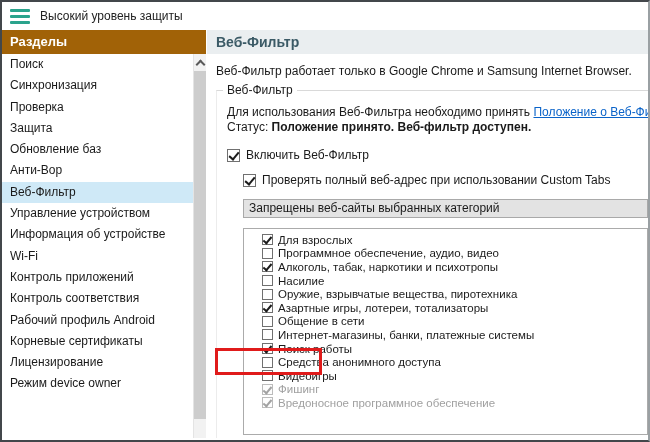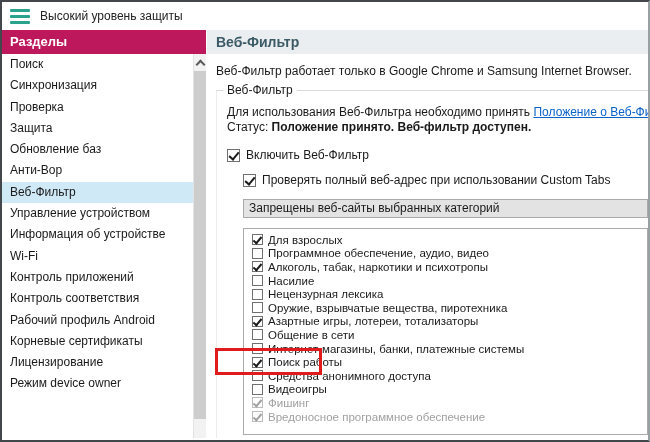--- a/index.html
+++ b/index.html
@@ -16,21 +16,21 @@
   .topbar { height: 28px; display: flex; align-items: center; padding-left: 8px; background: #fff; }
   .hamburger { width: 20px; height: 15px; display: flex; flex-direction: column; justify-content: space-between; margin-right: 10px; cursor: pointer; }
   .hamburger i { display: block; height: 3px; background: #2aa38c; border-radius: 1px; }
   .topbar-title { color: #222; }
 
   
   .body { display: flex; height: 408px; }
 
   
   .sidebar { width: 204px; display: flex; flex-direction: column; flex: none; }
-  .sidebar-header { height: 24px; background: #be185d; color: #fff; font-weight: bold; font-size: 13px; line-height: 24px; padding-left: 8px; }
+  .sidebar-header { height: 24px; background: #a16207; color: #fff; font-weight: bold; font-size: 13px; line-height: 24px; padding-left: 8px; }
   .sidebar-main { flex: 1; display: flex; min-height: 0; }
   .side-list { flex: 1; overflow: hidden; }
   .side-item { height: 21.3px; line-height: 21.3px; padding-left: 8px; white-space: nowrap; cursor: pointer; }
   .side-item.selected { background: #cfe9f7; }
 
   
   .sb { width: 13px; background: #f2f2f2; position: relative; flex: none; border-left: 1px solid #e4e4e4; }
   .sb-btn { position: absolute; top: 0; left: 0; width: 100%; height: 16px; background: #f2f2f2; }
   .sb-btn::before { content: ""; position: absolute; left: 3px; top: 7px; width: 5px; height: 5px;
     border-left: 2px solid #5a5a5a; border-top: 2px solid #5a5a5a; transform: rotate(45deg); }
@@ -58,21 +58,21 @@
   .cb.checked::after { content: ""; position: absolute; left: 3px; top: 0px; width: 4px; height: 8px;
     border: solid #1c1c1c; border-width: 0 2px 2px 0; transform: rotate(40deg); }
   .cb.small { width: 11px; height: 11px; margin-right: 5px; }
   .cb.small.checked::after { left: 2px; top: 0; width: 3px; height: 7px; border-width: 0 2px 2px 0; }
   .cb.disabled { border-color: #bcbcbc; background: #fdfdfd; }
   .cb.disabled.checked::after { border-color: #a2a2a2; }
 
   .dropdown { margin-left: 16px; margin-top: 9px; height: 19px; line-height: 17px; background: #e3e3e3;
     border: 1px solid #a9a9a9; padding-left: 5px; white-space: nowrap; cursor: pointer; }
 
-  .cat-box { margin-left: 16px; margin-top: 10px; height: 207px; background: #fff; border: 1px solid #ababab; padding: 4px 0 0 8px; overflow: hidden; }
+  .cat-box { margin-left: 16px; margin-top: 10px; height: 207px; background: #fff; border: 1px solid #ababab; padding: 4px 0 0 18px; overflow: hidden; }
   .cat-row { display: flex; align-items: center; height: 13.6px; font-size: 11.5px; cursor: pointer; white-space: nowrap; }
   .cat-row.disabled { color: #a0a0a0; cursor: default; }
 
   .red-box { position: absolute; left: 213px; top: 346px; width: 107px; height: 27px;
     border: 3px solid #e01b1b; z-index: 9; pointer-events: none; }
 </style>
 </head>
 <body>
 
 <div class="window">
@@ -150,24 +150,20 @@
               <div class="cat-row">
                 <span class="cb small checked"></span>
                 <span>Алкоголь, табак, наркотики и психотропы</span>
               </div>
               <div class="cat-row">
                 <span class="cb small"></span>
                 <span>Насилие</span>
               </div>
               <div class="cat-row">
                 <span class="cb small"></span>
-                <span>Нецензурная лексика</span>
-              </div>
-              <div class="cat-row">
-                <span class="cb small"></span>
                 <span>Оружие, взрывчатые вещества, пиротехника</span>
               </div>
               <div class="cat-row">
                 <span class="cb small checked"></span>
                 <span>Азартные игры, лотереи, тотализаторы</span>
               </div>
               <div class="cat-row">
                 <span class="cb small"></span>
                 <span>Общение в сети</span>
               </div>

